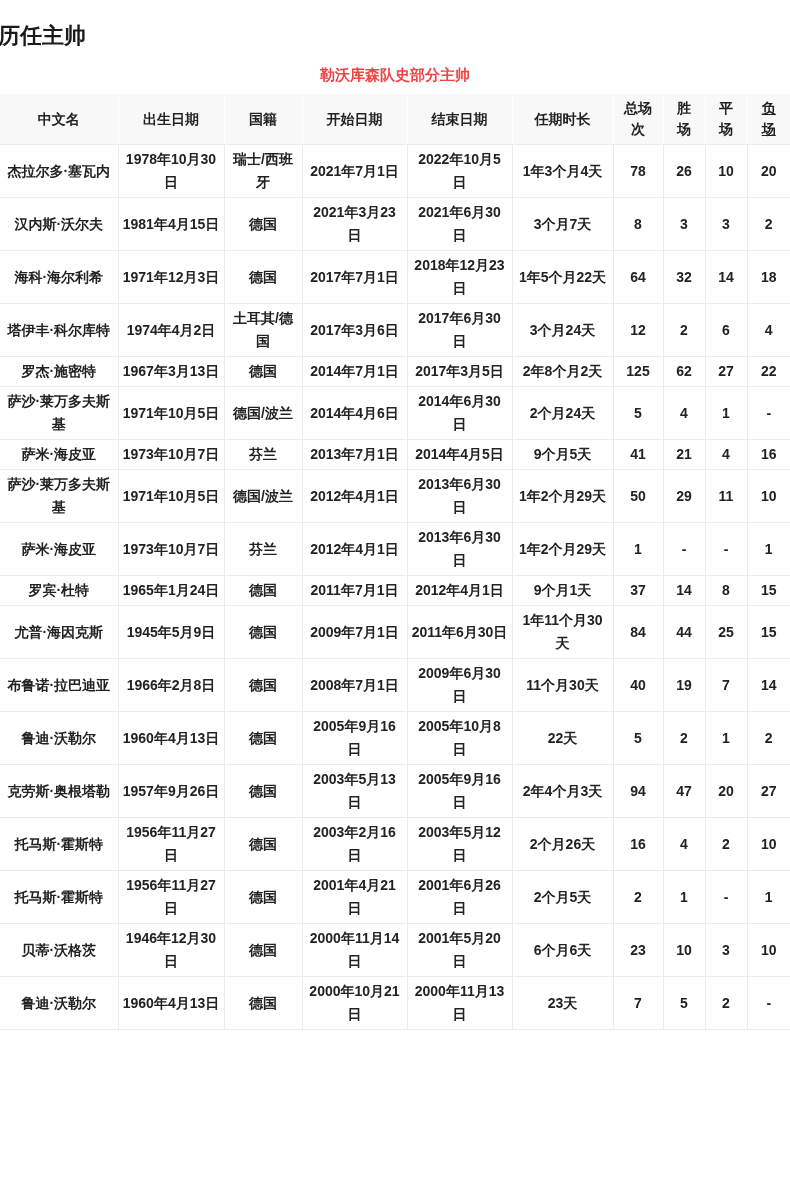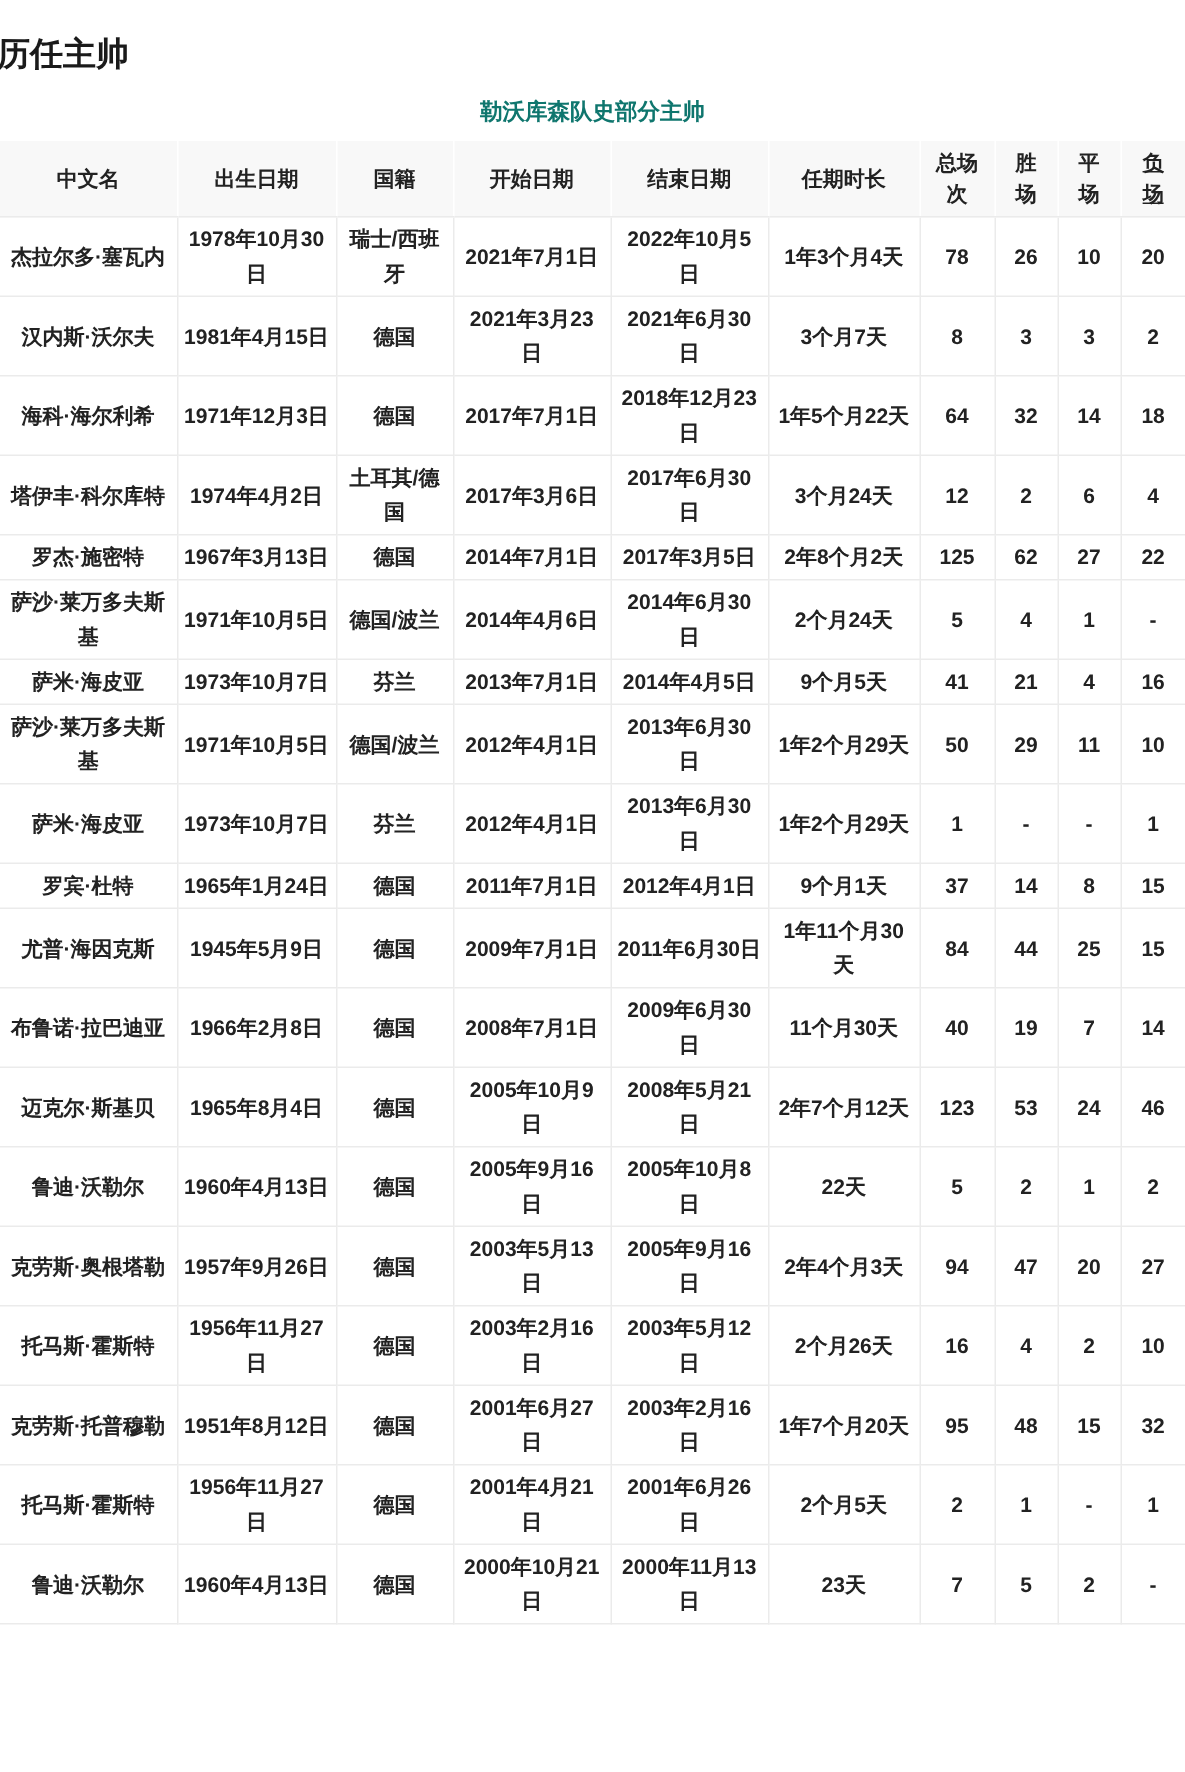--- a/index.html
+++ b/index.html
@@ -21,21 +21,21 @@
     font-size: 22px;
     font-weight: 700;
     color: #1a1a1a;
     margin: 22px 0 0 -2px;
     line-height: 28px;
   }
   .table-caption {
     text-align: center;
     font-size: 15px;
     font-weight: 700;
-    color: #0f766e;
+    color: #ef4444;
     margin-top: 14px;
     line-height: 21px;
   }
   table.managers {
     width: 790px;
     table-layout: fixed;
     border-collapse: collapse;
     margin-top: 9px;
     font-size: 14px;
     font-weight: 700;
@@ -240,32 +240,20 @@
           <td>德国</td>
           <td>2008年7月1日</td>
           <td>2009年6月30日</td>
           <td>11个月30天</td>
           <td>40</td>
           <td>19</td>
           <td>7</td>
           <td>14</td>
         </tr>
         <tr>
-          <td>迈克尔·斯基贝</td>
-          <td>1965年8月4日</td>
-          <td>德国</td>
-          <td>2005年10月9日</td>
-          <td>2008年5月21日</td>
-          <td>2年7个月12天</td>
-          <td>123</td>
-          <td>53</td>
-          <td>24</td>
-          <td>46</td>
-        </tr>
-        <tr>
           <td>鲁迪·沃勒尔</td>
           <td>1960年4月13日</td>
           <td>德国</td>
           <td>2005年9月16日</td>
           <td>2005年10月8日</td>
           <td>22天</td>
           <td>5</td>
           <td>2</td>
           <td>1</td>
           <td>2</td>
@@ -288,42 +276,42 @@
           <td>德国</td>
           <td>2003年2月16日</td>
           <td>2003年5月12日</td>
           <td>2个月26天</td>
           <td>16</td>
           <td>4</td>
           <td>2</td>
           <td>10</td>
         </tr>
         <tr>
-          <td>克劳斯·托普穆勒</td>
-          <td>1951年8月12日</td>
-          <td>德国</td>
-          <td>2001年6月27日</td>
-          <td>2003年2月16日</td>
-          <td>1年7个月20天</td>
-          <td>95</td>
-          <td>48</td>
-          <td>15</td>
-          <td>32</td>
-        </tr>
-        <tr>
           <td>托马斯·霍斯特</td>
           <td>1956年11月27日</td>
           <td>德国</td>
           <td>2001年4月21日</td>
           <td>2001年6月26日</td>
           <td>2个月5天</td>
           <td>2</td>
           <td>1</td>
           <td>-</td>
           <td>1</td>
+        </tr>
+        <tr>
+          <td>贝蒂·沃格茨</td>
+          <td>1946年12月30日</td>
+          <td>德国</td>
+          <td>2000年11月14日</td>
+          <td>2001年5月20日</td>
+          <td>6个月6天</td>
+          <td>23</td>
+          <td>10</td>
+          <td>3</td>
+          <td>10</td>
         </tr>
         <tr>
           <td>鲁迪·沃勒尔</td>
           <td>1960年4月13日</td>
           <td>德国</td>
           <td>2000年10月21日</td>
           <td>2000年11月13日</td>
           <td>23天</td>
           <td>7</td>
           <td>5</td>

